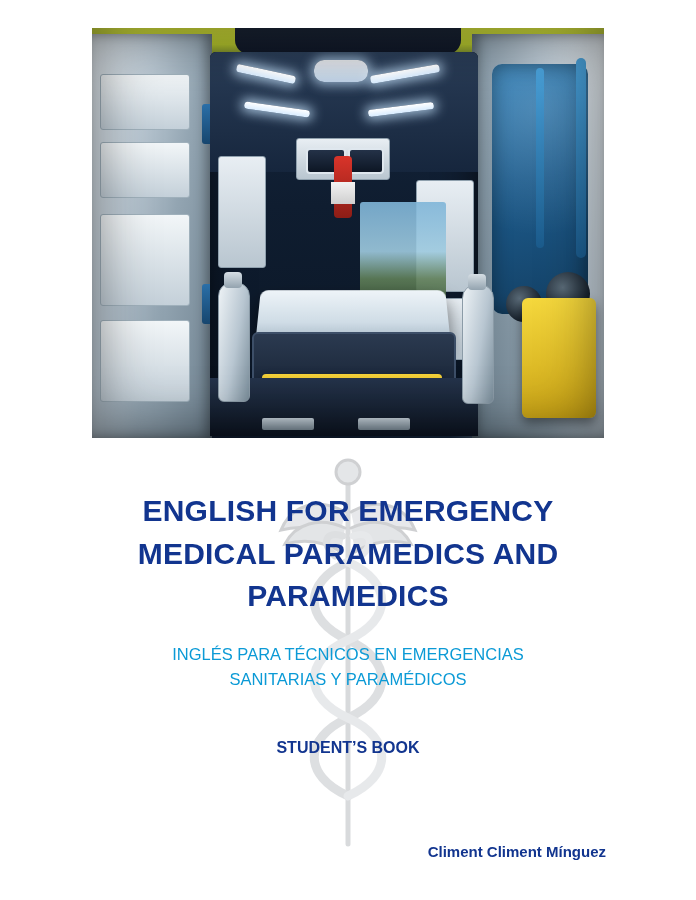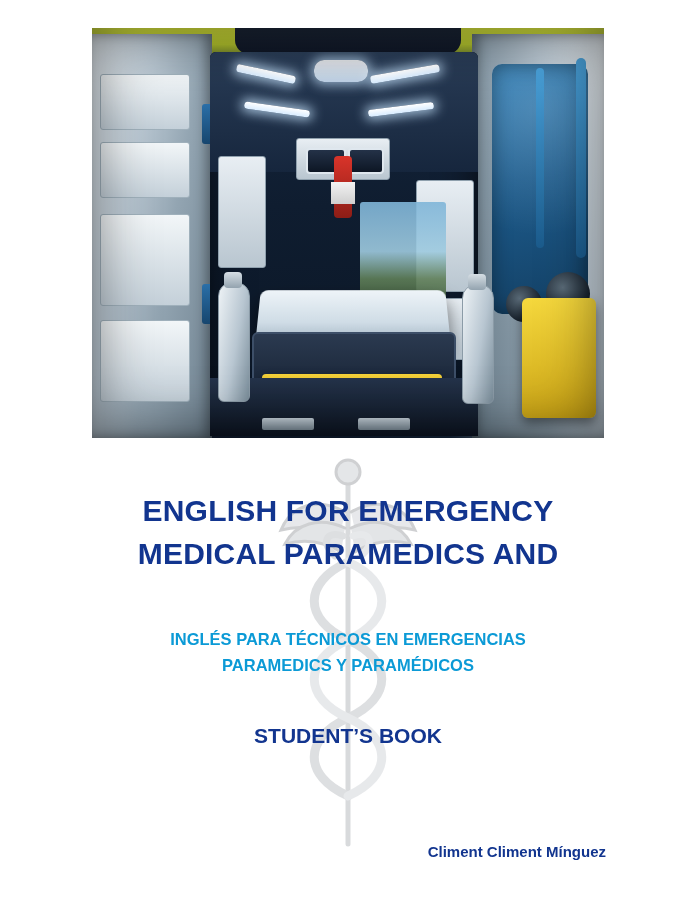--- a/index.html
+++ b/index.html
@@ -236,27 +236,27 @@
     color: #12358f;
     font-size: 30px;
     font-weight: bold;
     line-height: 1.42;
     letter-spacing: .2px;
     margin: 0;
   }
   .sub-title {
     color: #0b9ad6;
     font-size: 16.5px;
-    font-weight: bold;
+    font-weight: normal;
     line-height: 1.55;
-    margin: 52px 0 0 0;
+    margin: 24px 0 0 0;
   }
   .students-book {
     color: #12358f;
-    font-size: 21px;
+    font-size: 16px;
     font-weight: bold;
     margin: 46px 0 0 0;
   }
   .author {
     position: absolute;
     right: 90px;
     top: 843px;
     color: #12358f;
     font-size: 15px;
     font-weight: bold;
@@ -346,25 +346,26 @@
       <path d="M75 110 C 120 130, 120 168, 75 188 C 30 208, 30 246, 75 266 C 120 286, 120 324, 75 344" stroke="#d5d8dc" stroke-width="9"></path>
       <path d="M62 104 C 48 92, 52 78, 70 84" stroke="#c2c5c9" stroke-width="7"></path>
       <path d="M88 104 C 102 92, 98 78, 80 84" stroke="#d5d8dc" stroke-width="7"></path>
     </g>
   </svg>
 
   <div class="titles">
     <div class="main-title">
       <div>ENGLISH FOR EMERGENCY</div>
       <div>MEDICAL PARAMEDICS AND</div>
+      <div>PARAMEDICS</div>
     </div>
 
     <div class="sub-title">
       <div>INGLÉS PARA TÉCNICOS EN EMERGENCIAS</div>
-      <div>PARAMEDICS Y PARAMÉDICOS</div>
+      <div>SANITARIAS Y PARAMÉDICOS</div>
     </div>
 
     <div class="students-book">STUDENT’S BOOK</div>
   </div>
 
   <div class="author">Climent Climent Mínguez</div>
 
 </div>
 
 </body></html>

